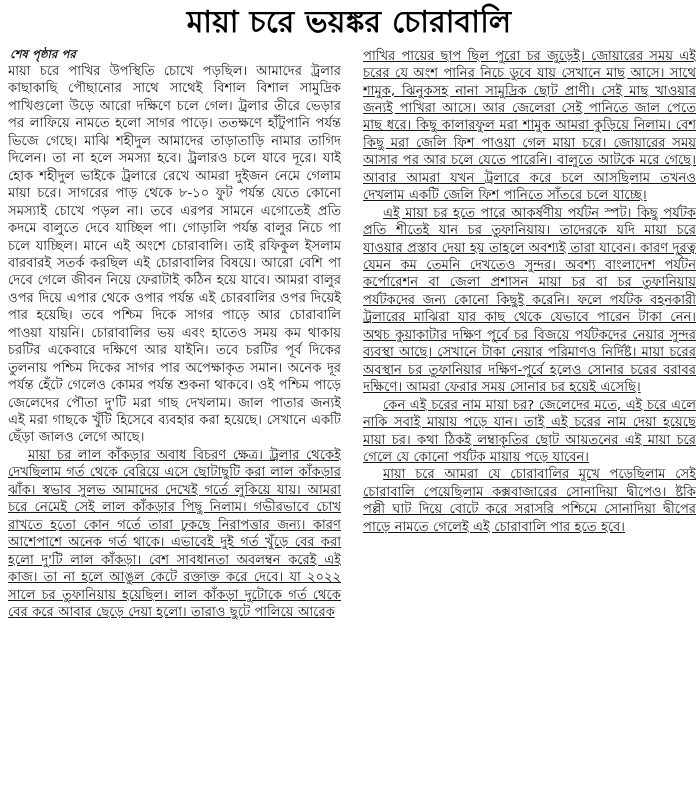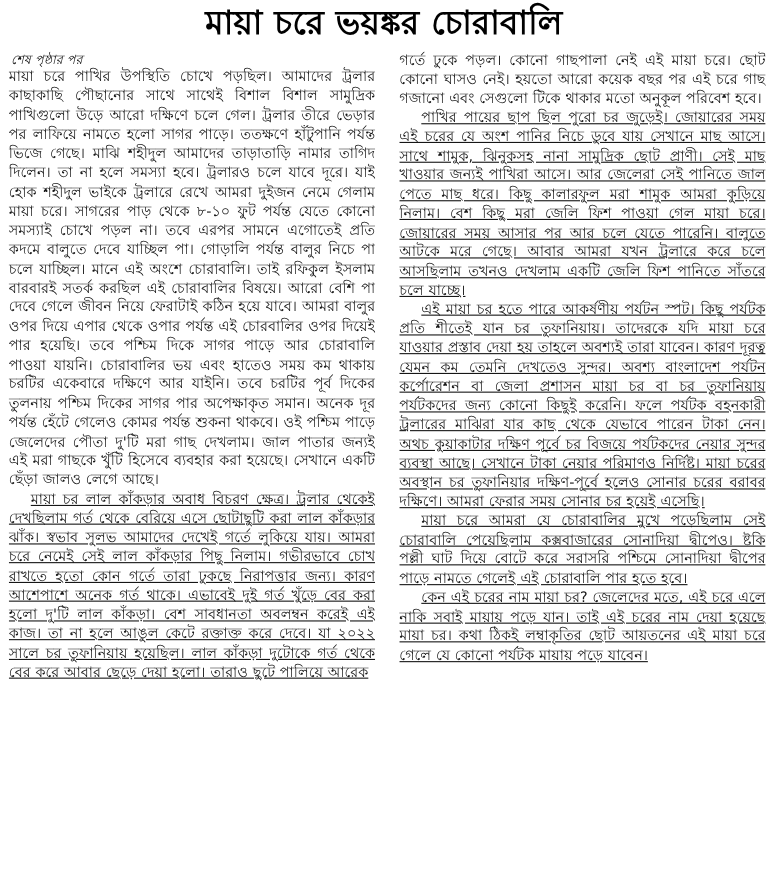--- a/index.html
+++ b/index.html
@@ -51,21 +51,21 @@
   }
 
   .col {
     width: 333px;
     flex: 0 0 333px;
     box-sizing: border-box;
     overflow: hidden;
   }
 
   .kicker {
-    font-weight: 400;
+    font-weight: 700;
     font-style: italic;
     font-size: 11.5px;
     line-height: 1.25;
     color: #111111;
     margin: 0 0 1px 2px;
     letter-spacing: 0.1px;
   }
 
   p.para {
     margin: 0;
@@ -101,25 +101,24 @@
 
     <div class="col">
       <div class="kicker">শেষ পৃষ্ঠার পর</div>
 
       <p class="para">মায়া চরে পাখির উপস্থিতি চোখে পড়ছিল। আমাদের ট্রলার কাছাকাছি পৌছানোর সাথে সাথেই বিশাল বিশাল সামুদ্রিক পাখিগুলো উড়ে আরো দক্ষিণে চলে গেল। ট্রলার তীরে ভেড়ার পর লাফিয়ে নামতে হলো সাগর পাড়ে। ততক্ষণে হাঁটুপানি পর্যন্ত ভিজে গেছে। মাঝি শহীদুল আমাদের তাড়াতাড়ি নামার তাগিদ দিলেন। তা না হলে সমস্যা হবে। ট্রলারও চলে যাবে দূরে। যাই হোক শহীদুল ভাইকে ট্রলারে রেখে আমরা দুইজন নেমে গেলাম মায়া চরে। সাগরের পাড় থেকে ৮-১০ ফুট পর্যন্ত যেতে কোনো সমস্যাই চোখে পড়ল না। তবে এরপর সামনে এগোতেই প্রতি কদমে বালুতে দেবে যাচ্ছিল পা। গোড়ালি পর্যন্ত বালুর নিচে পা চলে যাচ্ছিল। মানে এই অংশে চোরাবালি। তাই রফিকুল ইসলাম বারবারই সতর্ক করছিল এই চোরাবালির বিষয়ে। আরো বেশি পা দেবে গেলে জীবন নিয়ে ফেরাটাই কঠিন হয়ে যাবে। আমরা বালুর ওপর দিয়ে এপার থেকে ওপার পর্যন্ত এই চোরবালির ওপর দিয়েই পার হয়েছি। তবে পশ্চিম দিকে সাগর পাড়ে আর চোরাবালি পাওয়া যায়নি। চোরাবালির ভয় এবং হাতেও সময় কম থাকায় চরটির একেবারে দক্ষিণে আর যাইনি। তবে চরটির পূর্ব দিকের তুলনায় পশ্চিম দিকের সাগর পার অপেক্ষাকৃত সমান। অনেক দূর পর্যন্ত হেঁটে গেলেও কোমর পর্যন্ত শুকনা থাকবে। ওই পশ্চিম পাড়ে জেলেদের পৌতা দু'টি মরা গাছ দেখলাম। জাল পাতার জন্যই এই মরা গাছকে খুঁটি হিসেবে ব্যবহার করা হয়েছে। সেখানে একটি ছেঁড়া জালও লেগে আছে।</p>
 
       <p class="para indent">মায়া চর লাল কাঁকড়ার অবাধ বিচরণ ক্ষেত্র। ট্রলার থেকেই দেখছিলাম গর্ত থেকে বেরিয়ে এসে ছোটাছুটি করা লাল কাঁকড়ার ঝাঁক। স্বভাব সুলভ আমাদের দেখেই গর্তে লুকিয়ে যায়। আমরা চরে নেমেই সেই লাল কাঁকড়ার পিছু নিলাম। গভীরভাবে চোখ রাখতে হতো কোন গর্তে তারা ঢুকছে নিরাপত্তার জন্য। কারণ আশেপাশে অনেক গর্ত থাকে। এভাবেই দুই গর্ত খুঁড়ে বের করা হলো দু'টি লাল কাঁকড়া। বেশ সাবধানতা অবলম্বন করেই এই কাজ। তা না হলে আঙুল কেটে রক্তাক্ত করে দেবে। যা ২০২২ সালে চর তুফানিয়ায় হয়েছিল। লাল কাঁকড়া দুটোকে গর্ত থেকে বের করে আবার ছেড়ে দেয়া হলো। তারাও ছুটে পালিয়ে আরেক</p>
     </div>
 
     <div class="col">
-      <p class="para">গর্তে ঢুকে পড়ল। কোনো গাছপালা নেই এই মায়া চরে। ছোট কোনো ঘাসও নেই। হয়তো আরো কয়েক বছর পর এই চরে গাছ গজানো এবং সেগুলো টিকে থাকার মতো অনুকূল পরিবেশ হবে।</p>
 
       <p class="para indent">পাখির পায়ের ছাপ ছিল পুরো চর জুড়েই। জোয়ারের সময় এই চরের যে অংশ পানির নিচে ডুবে যায় সেখানে মাছ আসে। সাথে শামুক, ঝিনুকসহ নানা সামুদ্রিক ছোট প্রাণী। সেই মাছ খাওয়ার জন্যই পাখিরা আসে। আর জেলেরা সেই পানিতে জাল পেতে মাছ ধরে। কিছু কালারফুল মরা শামুক আমরা কুড়িয়ে নিলাম। বেশ কিছু মরা জেলি ফিশ পাওয়া গেল মায়া চরে। জোয়ারের সময় আসার পর আর চলে যেতে পারেনি। বালুতে আটকে মরে গেছে। আবার আমরা যখন ট্রলারে করে চলে আসছিলাম তখনও দেখলাম একটি জেলি ফিশ পানিতে সাঁতরে চলে যাচ্ছে।</p>
 
       <p class="para indent">এই মায়া চর হতে পারে আকর্ষণীয় পর্যটন স্পট। কিছু পর্যটক প্রতি শীতেই যান চর তুফানিয়ায়। তাদেরকে যদি মায়া চরে যাওয়ার প্রস্তাব দেয়া হয় তাহলে অবশ্যই তারা যাবেন। কারণ দূরত্ব যেমন কম তেমনি দেখতেও সুন্দর। অবশ্য বাংলাদেশ পর্যটন কর্পোরেশন বা জেলা প্রশাসন মায়া চর বা চর তুফানিয়ায় পর্যটকদের জন্য কোনো কিছুই করেনি। ফলে পর্যটক বহনকারী ট্রলারের মাঝিরা যার কাছ থেকে যেভাবে পারেন টাকা নেন। অথচ কুয়াকাটার দক্ষিণ পূর্বে চর বিজয়ে পর্যটকদের নেয়ার সুন্দর ব্যবস্থা আছে। সেখানে টাকা নেয়ার পরিমাণও নির্দিষ্ট। মায়া চরের অবস্থান চর তুফানিয়ার দক্ষিণ-পূর্বে হলেও সোনার চরের বরাবর দক্ষিণে। আমরা ফেরার সময় সোনার চর হয়েই এসেছি।</p>
 
+      <p class="para indent">কেন এই চরের নাম মায়া চর? জেলেদের মতে, এই চরে এলে নাকি সবাই মায়ায় পড়ে যান। তাই এই চরের নাম দেয়া হয়েছে মায়া চর। কথা ঠিকই লম্বাকৃতির ছোট আয়তনের এই মায়া চরে গেলে যে কোনো পর্যটক মায়ায় পড়ে যাবেন।</p>
+
       <p class="para indent">মায়া চরে আমরা যে চোরাবালির মুখে পড়েছিলাম সেই চোরাবালি পেয়েছিলাম কক্সবাজারের সোনাদিয়া দ্বীপেও। ষ্টকি পল্লী ঘাট দিয়ে বোটে করে সরাসরি পশ্চিমে সোনাদিয়া দ্বীপের পাড়ে নামতে গেলেই এই চোরাবালি পার হতে হবে।</p>
-
-      <p class="para indent">কেন এই চরের নাম মায়া চর? জেলেদের মতে, এই চরে এলে নাকি সবাই মায়ায় পড়ে যান। তাই এই চরের নাম দেয়া হয়েছে মায়া চর। কথা ঠিকই লম্বাকৃতির ছোট আয়তনের এই মায়া চরে গেলে যে কোনো পর্যটক মায়ায় পড়ে যাবেন।</p>
     </div>
 
   </div>
 </div>
 
 </body></html>

